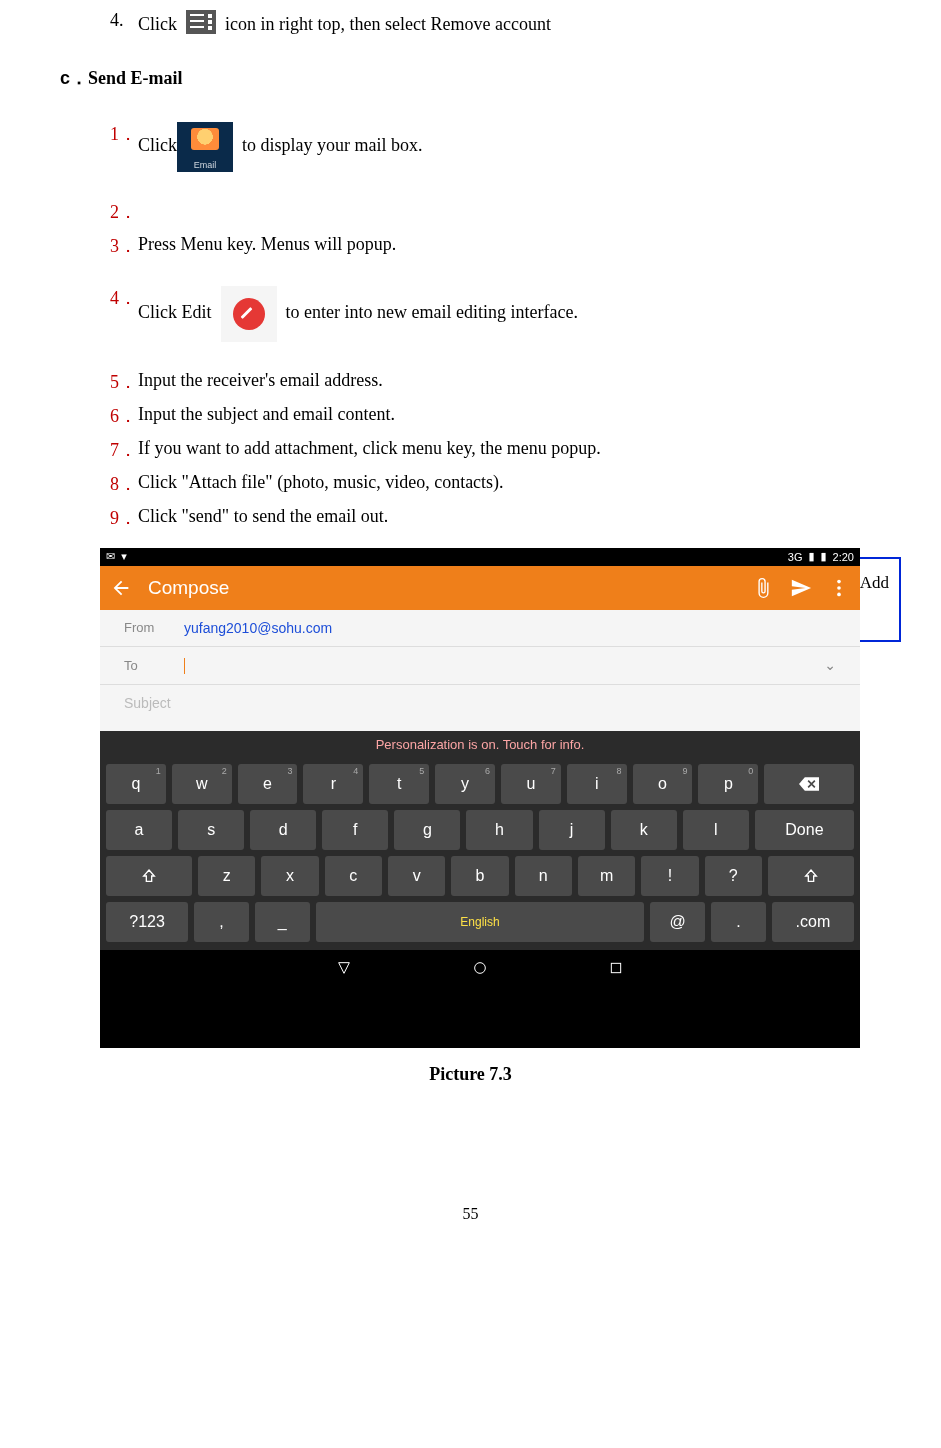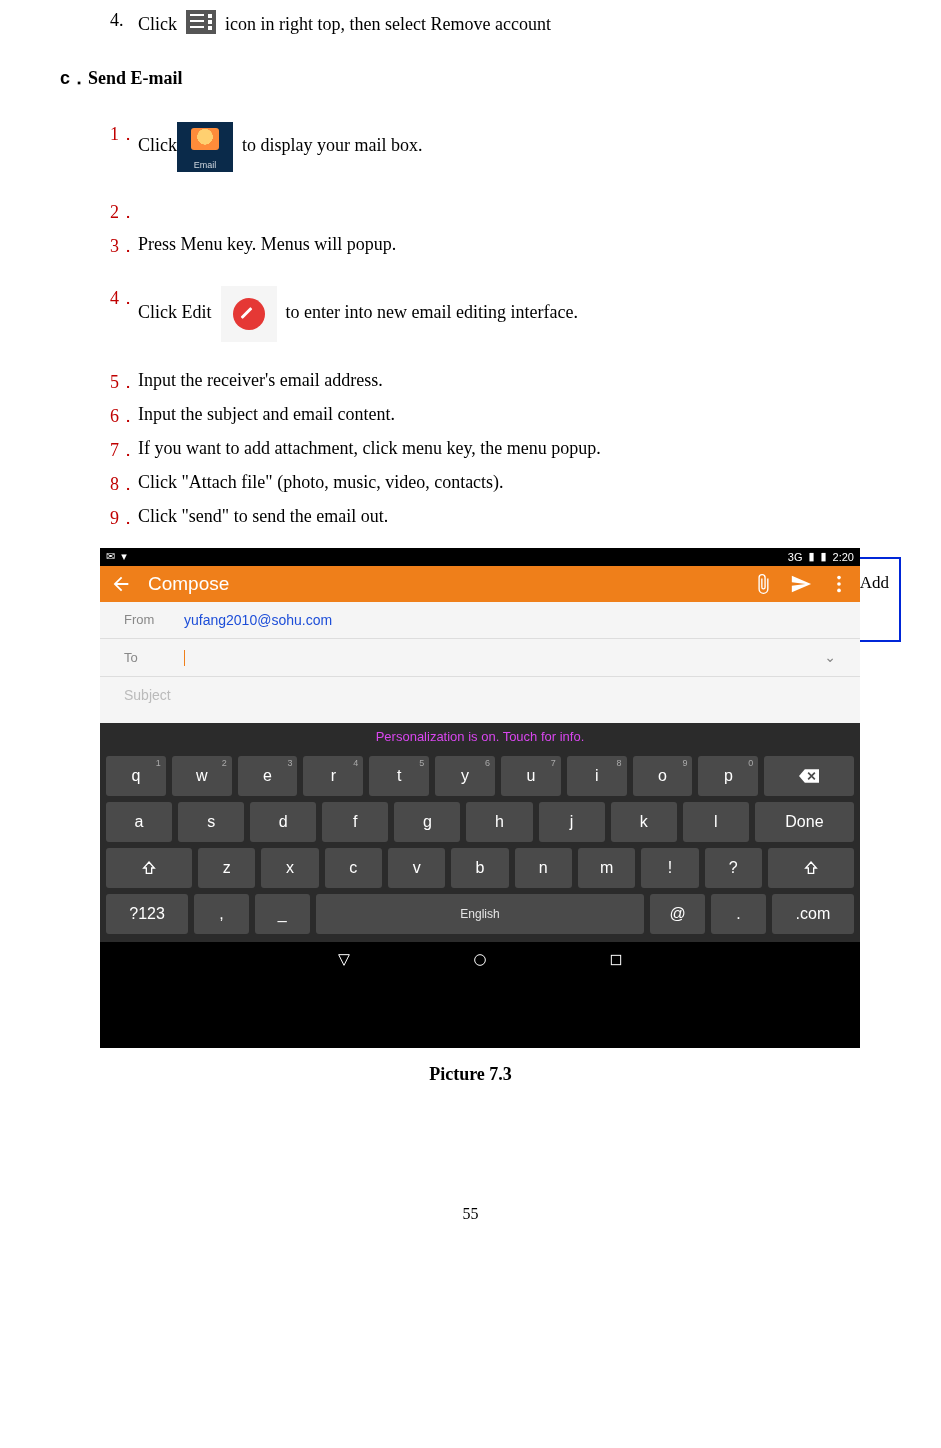--- a/index.html
+++ b/index.html
@@ -79,51 +79,51 @@
     overflow:hidden;
   }
   .statusbar {
     height:18px; background:#000; color:#fff; font-size:11px;
     display:flex; align-items:center; justify-content:space-between;
     padding:0 6px;
   }
   .status-left { display:flex; gap:6px; }
   .status-right { display:flex; gap:6px; align-items:center; }
   .appbar {
-    height:36px; background:#ef7f1a; display:flex; align-items:center;
+    height:44px; background:#ef7f1a; display:flex; align-items:center;
     color:#fff; padding:0 10px; gap:16px;
   }
   .appbar .title { font-size:19px; flex:1; }
   .appbar-ic { width:22px; height:22px; display:inline-flex; align-items:center; justify-content:center; }
   .appbar-ic svg { width:22px; height:22px; fill:#fff; }
   .compose-area { background:#f5f5f5; padding:0; }
   .field-row {
     display:flex; align-items:center; padding:10px 24px;
     border-bottom:1px solid #ddd; font-size:14px; color:#555;
   }
   .field-row .lbl { width:60px; color:#888; font-size:13px; }
   .field-row .val { flex:1; color:#1d4ed8; }
   .field-row .cursor {
     display:inline-block; width:1px; height:16px; background:#ef7f1a; vertical-align:middle;
   }
   .chev { color:#888; font-size:14px; }
   .subject-row { color:#bbb; font-size:14px; padding:10px 24px 20px; }
   .kb-info {
-    background:#2b2b2b; color:#d946ef; text-align:center; font-size:13px;
+    background:#2b2b2b; color:#fca5a5; text-align:center; font-size:13px;
     padding:6px 0;
   }
   .keyboard { background:#2b2b2b; padding:6px 6px 2px; }
   .krow { display:flex; gap:6px; margin-bottom:6px; justify-content:center; }
   .key {
     background:#4a4a4a; color:#fff; font-size:16px; height:40px;
     border-radius:3px; display:flex; align-items:center; justify-content:center;
     position:relative; flex:1; min-width:0;
   }
   .key.wide { flex:1.5; }
-  .key.space { flex:6; color:#e5e5e5; font-size:12px; }
+  .key.space { flex:6; color:#fde047; font-size:12px; }
   .key sup.hint { position:absolute; top:2px; right:5px; font-size:9px; color:#aaa; }
   .navbar {
     height:36px; background:#000; display:flex; align-items:center; justify-content:center; gap:120px;
   }
   .nav-ic { width:16px; height:16px; }
   .nav-ic svg { width:16px; height:16px; fill:none; stroke:#fff; stroke-width:1.5; }
   .caption { text-align:center; font-weight:bold; margin:16px 0 0 0; }
   .pagenum { text-align:center; font-size:16px; margin-top:120px; }
 </style>
 </head>

